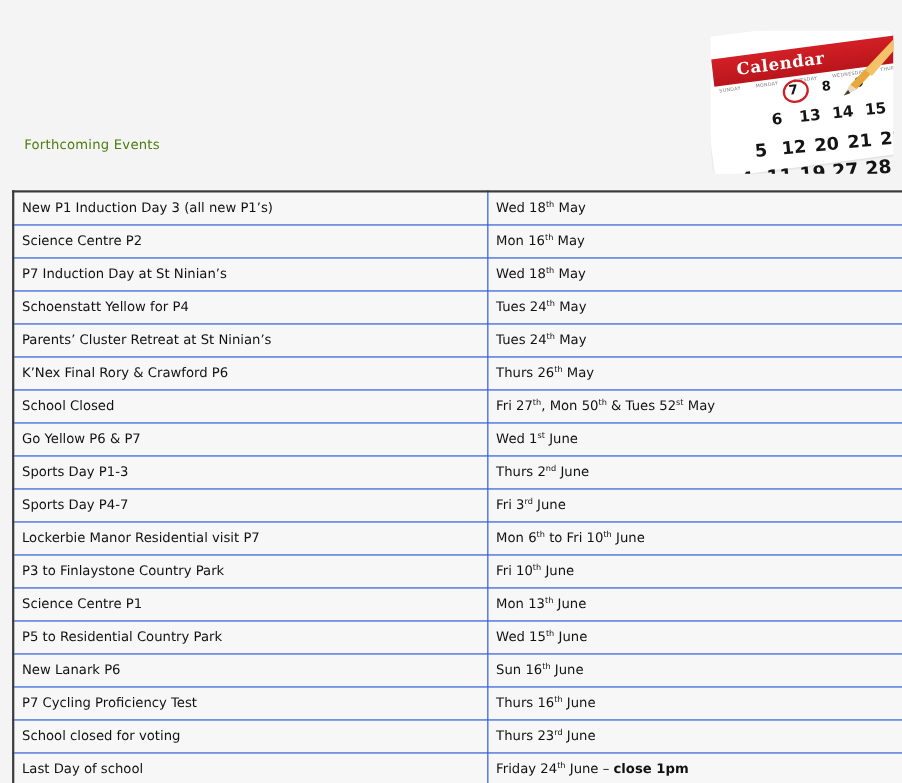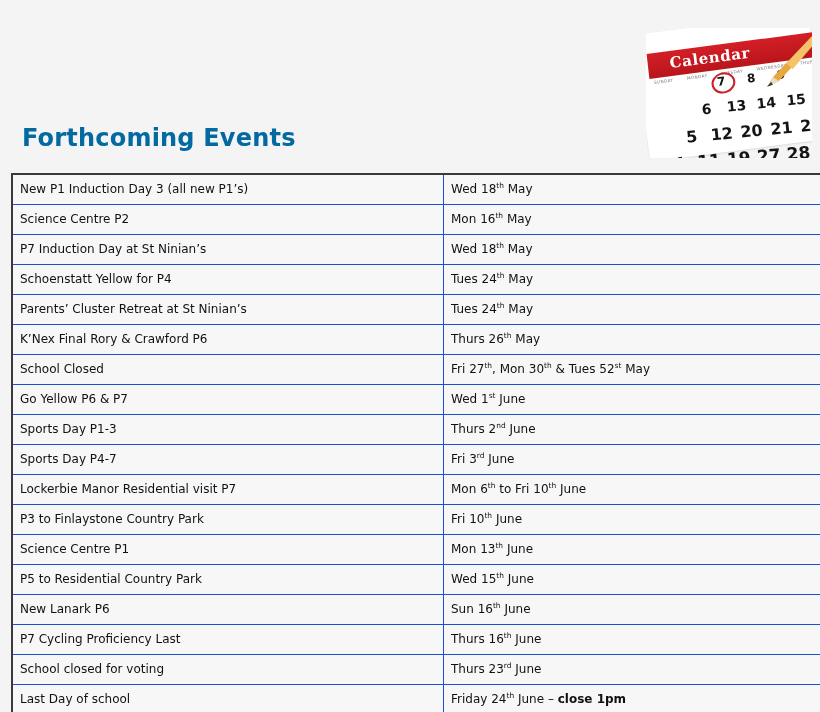--- a/index.html
+++ b/index.html
@@ -129,24 +129,24 @@
     width: 88px;
     height: 88px;
     transform: rotate(0deg);
   }
 
   
   .page-title {
     position: absolute;
     left: 22px;
     top: 124px;
-    font-size: 24px;
-    font-weight: bold;
+    font-size: 12px;
+    font-weight: normal;
     letter-spacing: 0.2px;
-    color: #0369a1;
+    color: #4d7c0f;
   }
 
   
   .events-table {
     position: absolute;
     left: 11px;
     top: 173px;
     width: 798px;
     border-collapse: collapse;
     table-layout: fixed;
@@ -284,21 +284,21 @@
         <span>26</span><sup>th</sup>
         <span>May</span>
       </td>
     </tr>
 
     <tr>
       <td class="col-event">School Closed</td>
       <td class="col-date">
         <span>Fri</span>
         <span>27</span><sup>th</sup><span>, Mon</span>
-        <span>30</span><sup>th</sup>
+        <span>50</span><sup>th</sup>
         <span>&amp; Tues</span>
         <span>52</span><sup>st</sup>
         <span>May</span>
       </td>
     </tr>
 
     <tr>
       <td class="col-event">Go Yellow P6 &amp; P7</td>
       <td class="col-date">
         <span>Wed</span>
@@ -366,21 +366,21 @@
     <tr>
       <td class="col-event">New Lanark P6</td>
       <td class="col-date">
         <span>Sun</span>
         <span>16</span><sup>th</sup>
         <span>June</span>
       </td>
     </tr>
 
     <tr>
-      <td class="col-event">P7 Cycling Proficiency Last</td>
+      <td class="col-event">P7 Cycling Proficiency Test</td>
       <td class="col-date">
         <span>Thurs</span>
         <span>16</span><sup>th</sup>
         <span>June</span>
       </td>
     </tr>
 
     <tr>
       <td class="col-event">School closed for voting</td>
       <td class="col-date">

